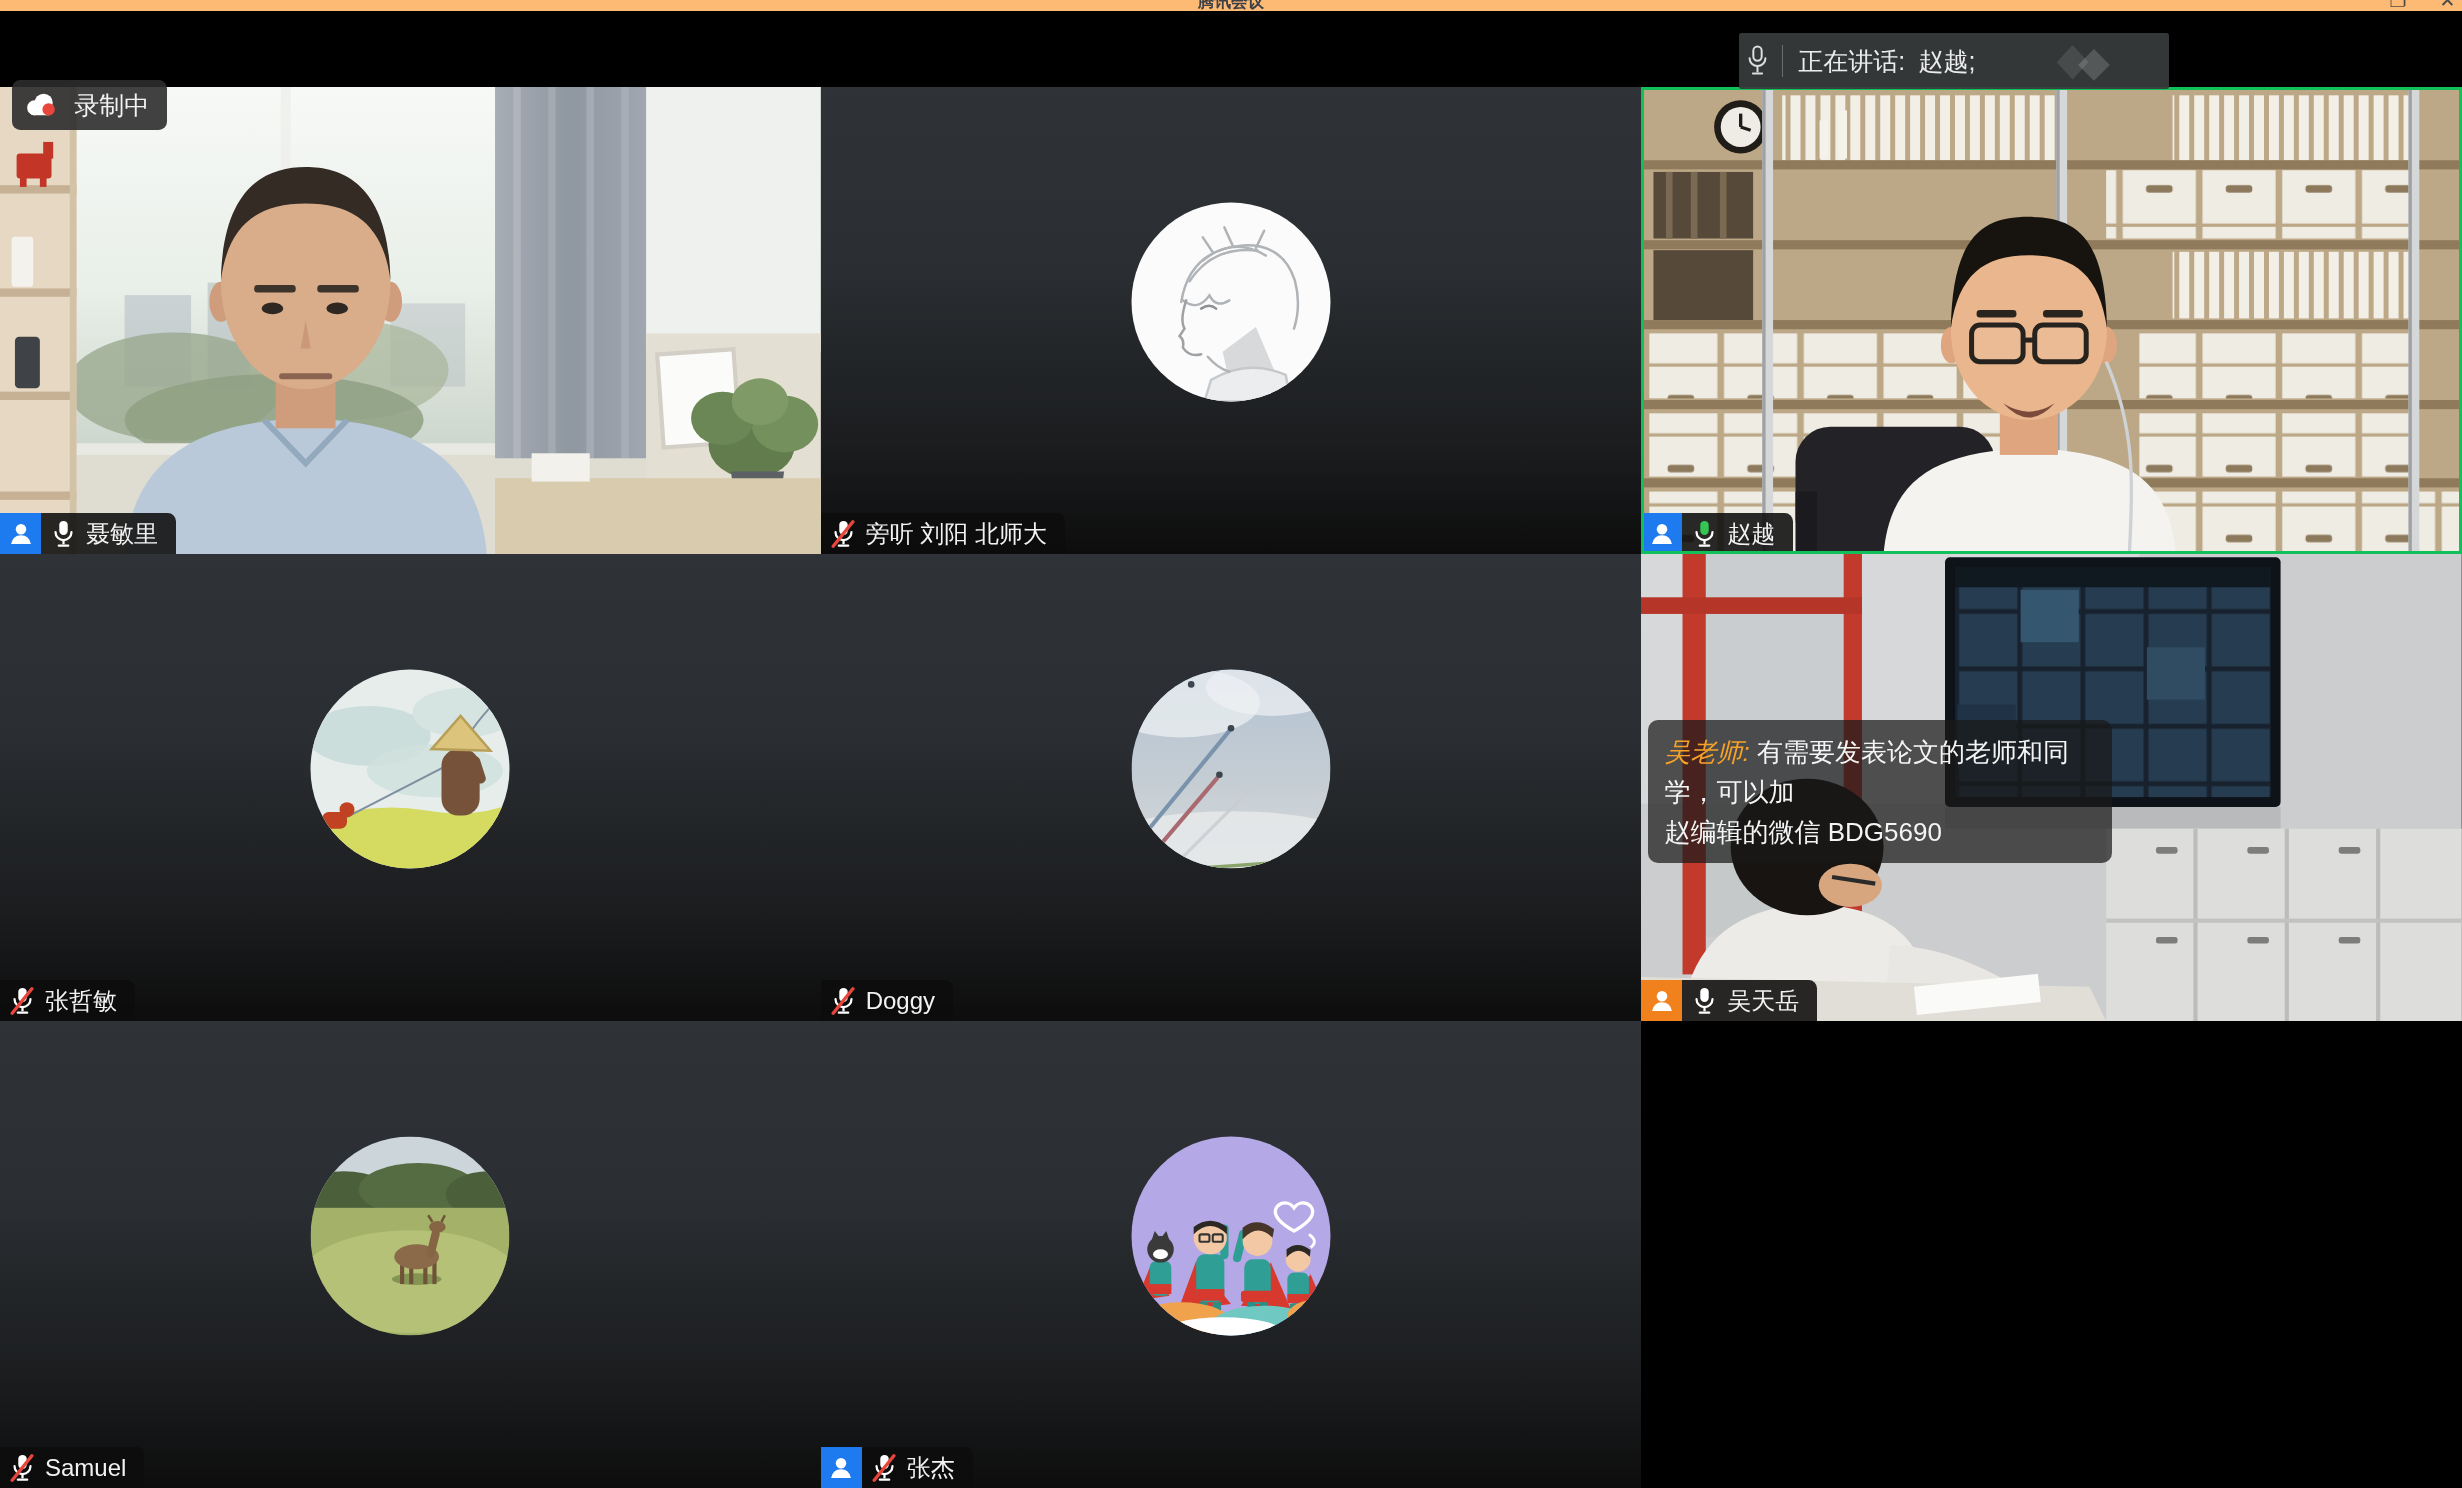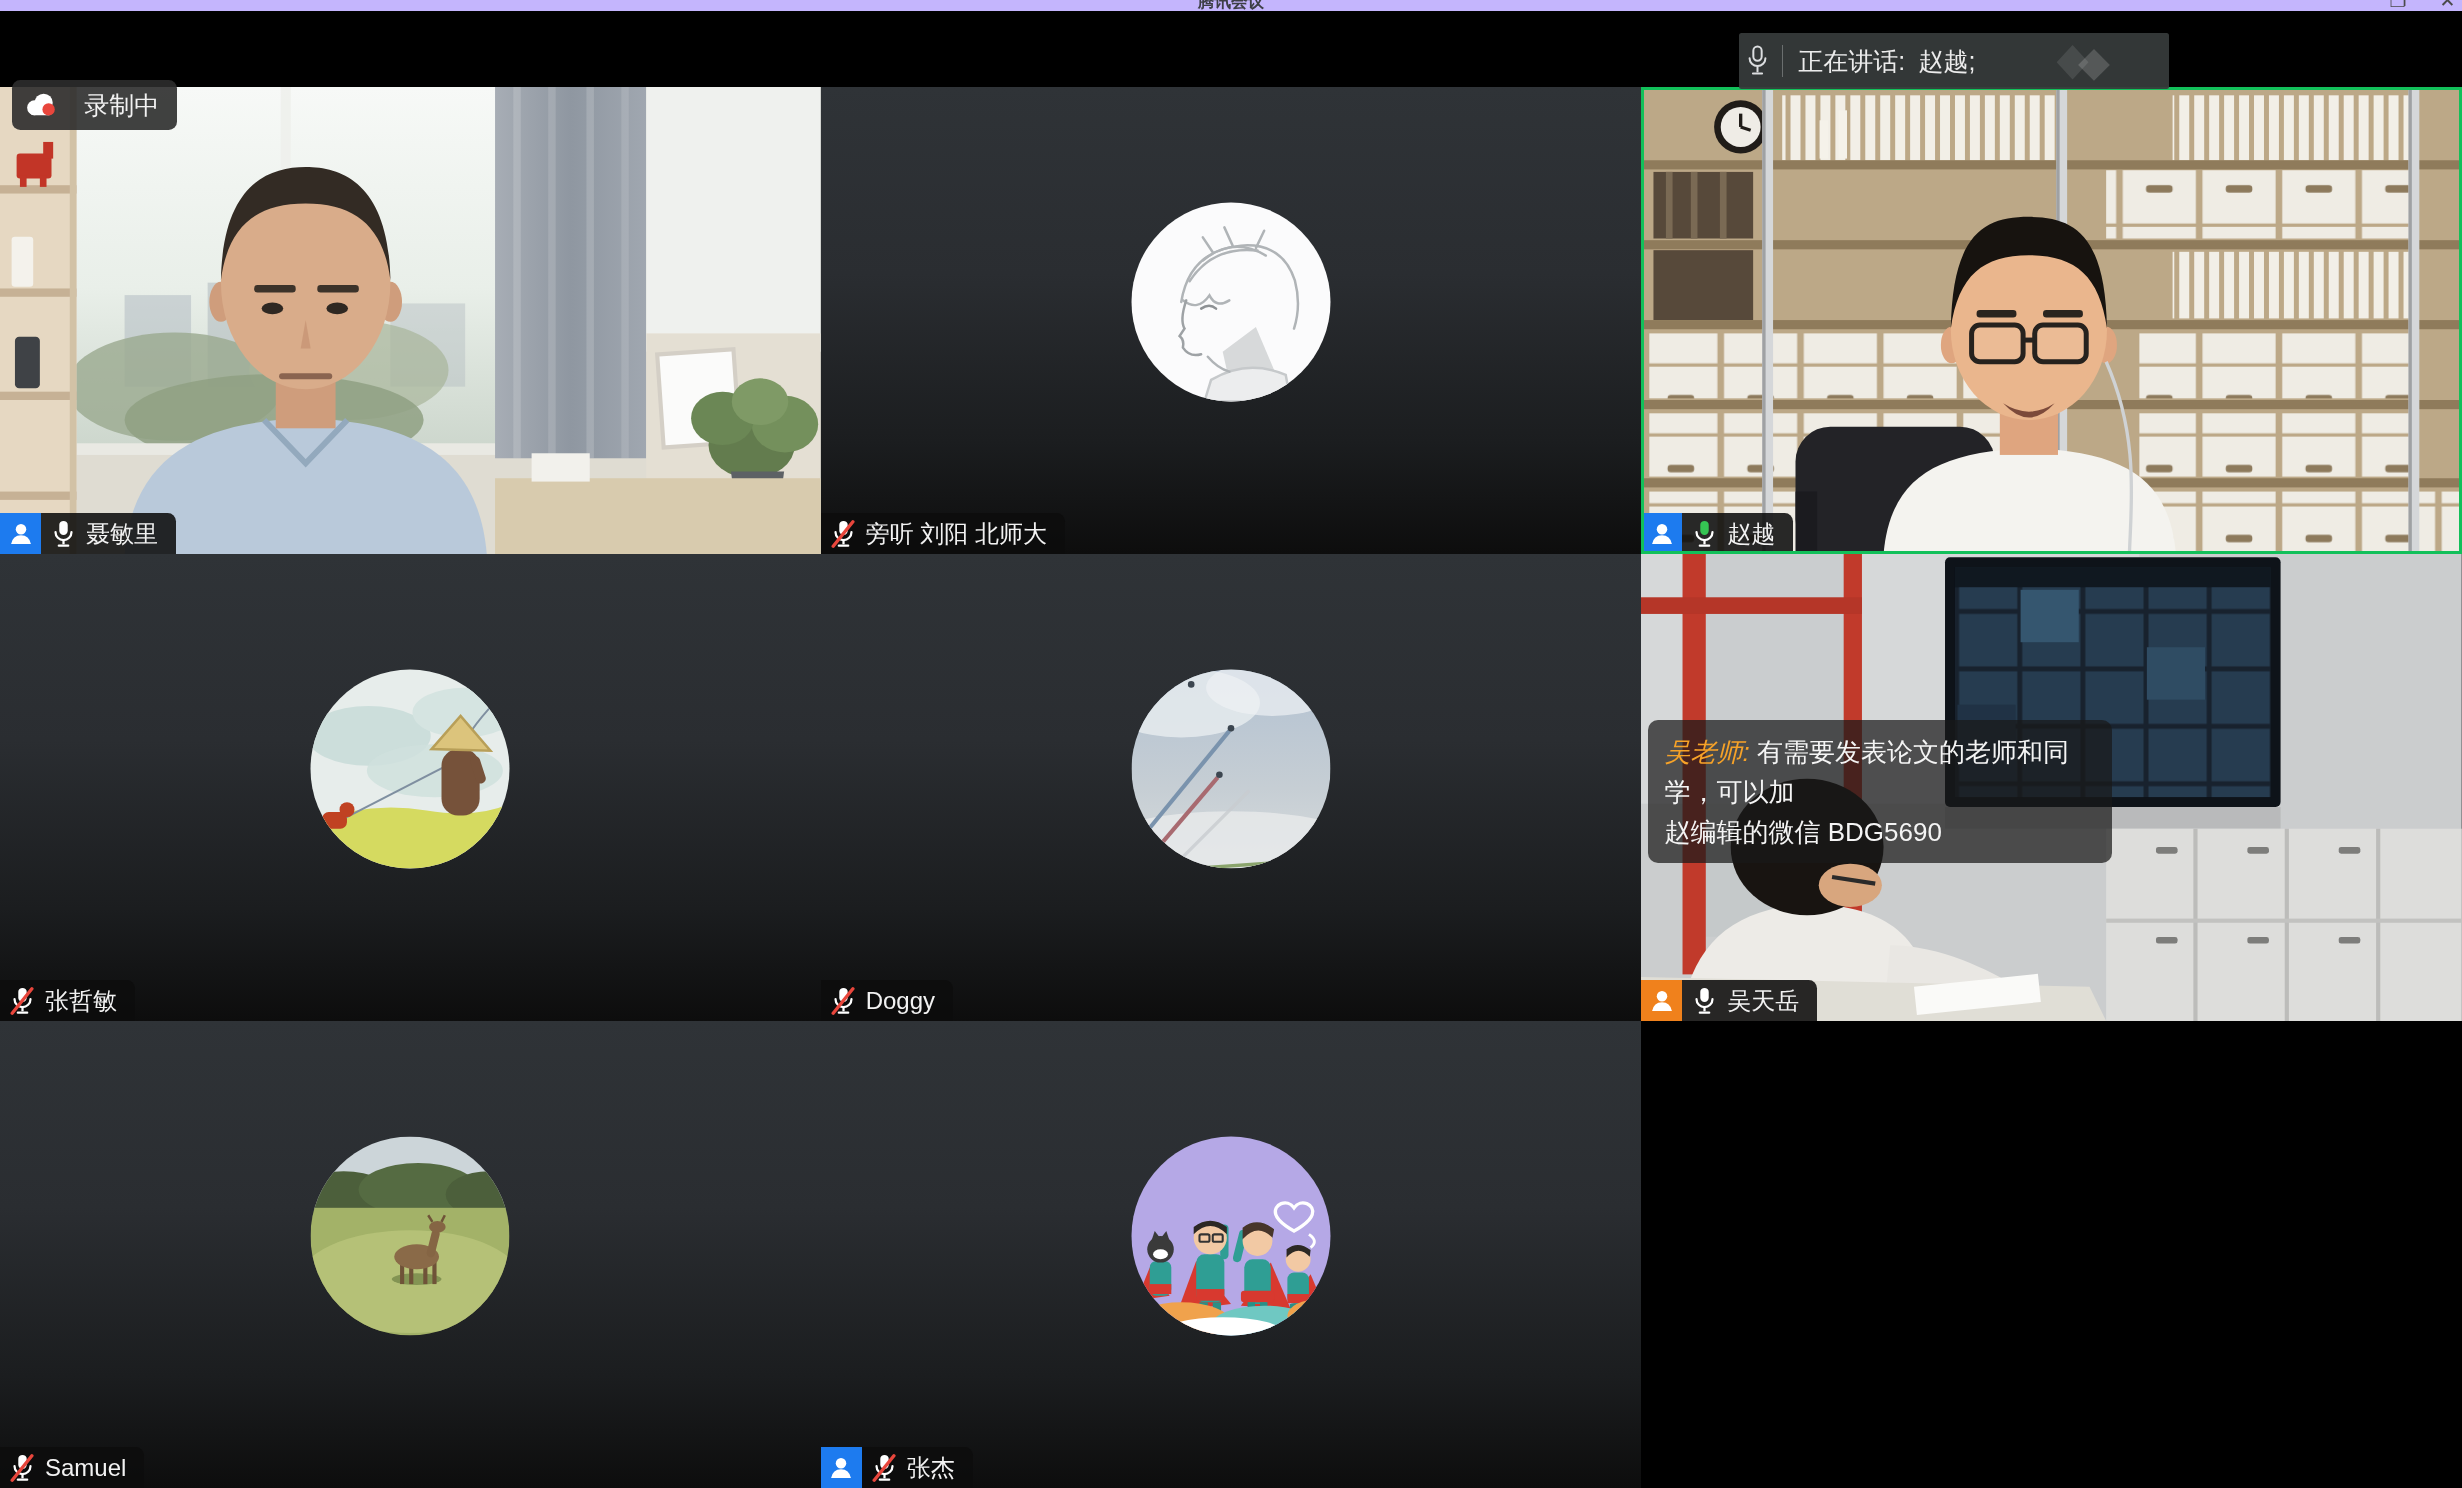--- a/index.html
+++ b/index.html
@@ -1,17 +1,17 @@
 <!DOCTYPE html>
 <html style="font-size:13.3px"><head>
 <meta charset="utf-8">
 <style>
   html,body{margin:0;padding:0;width:2462px;height:1488px;overflow:hidden;background:#000;
     font-family:"Liberation Sans","DejaVu Sans",sans-serif;}
-  .titlebar{position:absolute;left:0;top:0;width:2462px;height:10.8px;background:#c4b5fd;overflow:hidden;z-index:20;}
+  .titlebar{position:absolute;left:0;top:0;width:2462px;height:10.8px;background:#fdba74;overflow:hidden;z-index:20;}
   .win-title{position:absolute;top:-9px;left:0;right:0;text-align:center;font-size:16.6px;color:#3d3f46;font-weight:bold;}
   .win-controls{position:absolute;right:6.6px;top:-10.8px;display:flex;gap:33px;font-size:19px;color:#4a4a4a;}
   .win-btn{cursor:default;}
   .grid{position:absolute;left:0;top:87px;width:2462px;height:1401px;display:grid;
     grid-template-columns:repeat(3,1fr);grid-template-rows:repeat(3,1fr);gap:0;z-index:1;}
   .tile{position:relative;overflow:hidden;background:#17181a;}
   .tile--avatar{background:linear-gradient(180deg,#2f3337 0%,#2a2d31 40%,#1b1d1f 76%,#0d0d0d 100%);}
   .tile--speaking::after{content:"";position:absolute;inset:0;border:3.3px solid #12c05a;pointer-events:none;z-index:6;}
   .scene{position:absolute;inset:0;width:100%;height:100%;display:block;}
   .avatar{position:absolute;left:50%;top:46%;width:199px;height:199px;transform:translate(-50%,-50%);
@@ -19,21 +19,21 @@
   .avatar svg{display:block;width:100%;height:100%;}
   .label-row{position:absolute;left:0;bottom:0;display:flex;align-items:flex-end;z-index:5;}
   .person-badge{width:41px;height:41px;flex:0 0 auto;display:flex;align-items:center;justify-content:center;background:#1d7bef;}
   .pill{display:flex;align-items:center;height:41px;background:rgba(13,13,13,0.88);
     border-radius:0 8.3px 0 0;padding:0 18px 0 10px;gap:10px;}
   .pname{color:#f2f2f2;font-size:24px;white-space:nowrap;}
   .mic{width:25px;height:30px;flex:0 0 auto;}
   .mic .mic-slash{display:none;}
   .mic--muted .mic-slash{display:inline;}
   .mic--speaking .mic-capsule{fill:#35c553;}
-  .rec-badge{position:absolute;left:11.6px;top:80px;height:50px;display:inline-flex;align-items:center;gap:23px;
+  .rec-badge{position:absolute;left:11.6px;top:80px;height:50px;display:inline-flex;align-items:center;gap:13px;
     background:rgba(44,44,44,0.9);border-radius:8.3px;padding:0 18px 0 11.6px;color:#f2f2f2;font-size:25px;z-index:10;}
   .speak-toast{position:absolute;left:1739px;top:33px;width:424px;height:56px;display:flex;align-items:center;
     background:rgba(54,58,58,0.94);border-radius:2.5px;padding-left:6px;color:#ececec;font-size:25px;z-index:10;}
   .toast-divider{width:1.7px;height:31.5px;background:#6a6e6e;margin:0 15px 0 11.6px;}
   .toast-speaker{margin-left:13.3px;}
   .toast-logo{margin-left:auto;margin-right:55px;width:58px;height:43px;}
   .chat-overlay{position:absolute;left:6.6px;top:166px;width:464px;box-sizing:border-box;
     background:rgba(25,25,25,0.72);border-radius:10px;padding:11.6px 16.6px;color:#f4f4f4;
     font-size:26px;line-height:40px;z-index:7;}
   .chat-sender{color:#f6a228;font-style:italic;}

